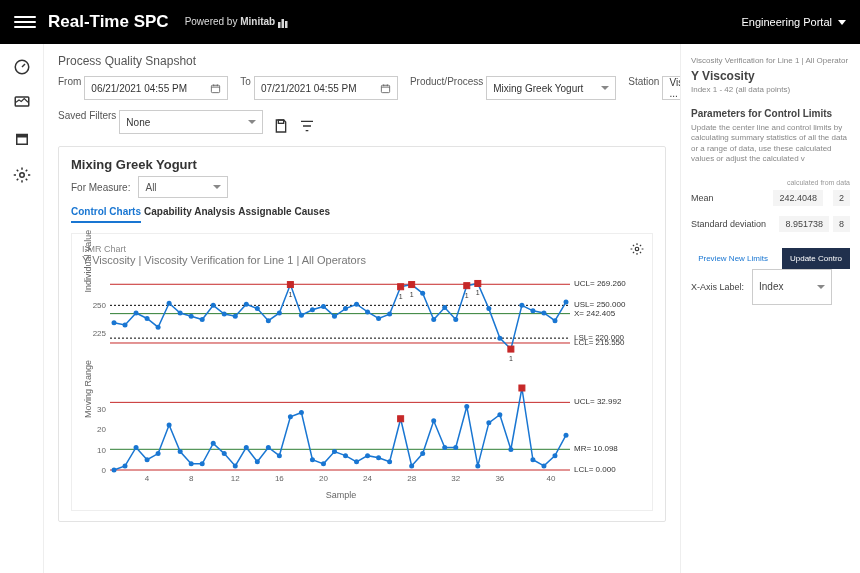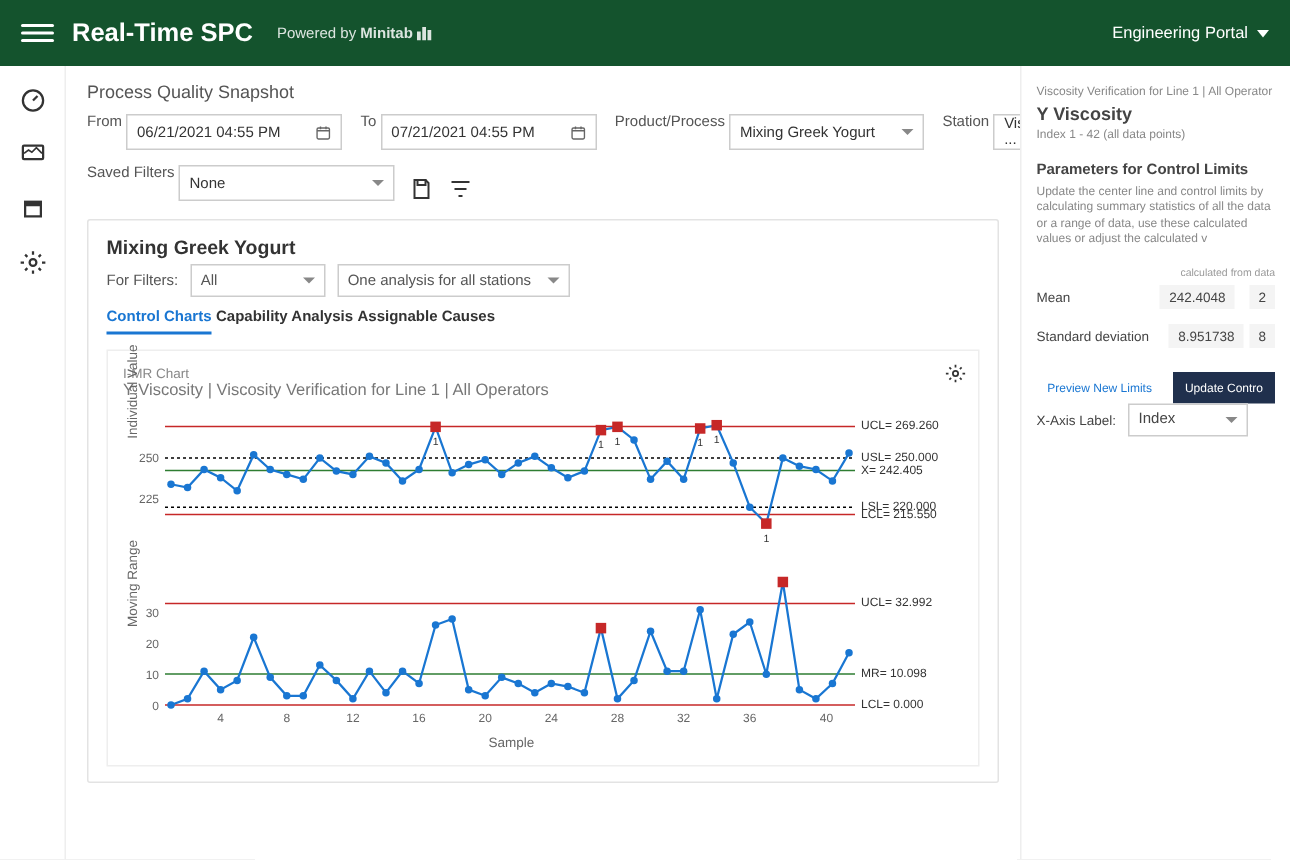--- a/index.html
+++ b/index.html
@@ -1,18 +1,18 @@
 <!DOCTYPE html>
 <html><head>
 <meta charset="utf-8">
 <style>
 *{box-sizing:border-box;margin:0;padding:0;font-family:-apple-system,BlinkMacSystemFont,"Segoe UI",Arial,sans-serif}
 body{background:#d9dadb;display:flex;justify-content:center;align-items:center;min-height:100vh}
 .app{width:860px;height:573px;background:#fff;display:flex;flex-direction:column;overflow:hidden}
-.topbar{background:#14532d;color:#fff;height:44px;display:flex;align-items:center;padding:0 14px;justify-content:space-between}
+.topbar{background:#000000;color:#fff;height:44px;display:flex;align-items:center;padding:0 14px;justify-content:space-between}
 .topbar-left{display:flex;align-items:center;gap:12px}
 .hamburger{width:22px;height:22px;display:flex;flex-direction:column;justify-content:center;gap:3px;cursor:pointer}
 .hamburger span{height:2px;background:#fff;border-radius:1px}
 .app-title{font-size:17px;font-weight:600}
 .powered{font-size:10px;opacity:.85;margin-left:4px}
 .minitab-logo{font-weight:600;font-size:10px}
 .topbar-right{font-size:11px;display:flex;align-items:center;gap:6px;cursor:pointer}
 .caret-down{width:0;height:0;border-left:4px solid transparent;border-right:4px solid transparent;border-top:5px solid #fff}
 .body{flex:1;display:flex;overflow:hidden}
 .sidebar{width:44px;background:#fff;border-right:1px solid #eee;display:flex;flex-direction:column;align-items:center;padding-top:14px;gap:18px}
@@ -62,21 +62,21 @@
 .rpanel h4{font-size:10px;font-weight:700;margin-bottom:4px}
 .rpanel .desc{font-size:8px;color:#888;line-height:1.3;margin-bottom:14px}
 .stat-row{display:flex;justify-content:space-between;align-items:center;margin-bottom:10px;font-size:9px}
 .stat-row .val{background:#f4f4f4;padding:3px 6px;font-size:9px}
 .col-head{font-size:7px;color:#999;text-align:right;margin-bottom:4px}
 .btn-row{display:flex;gap:6px;margin-top:16px;justify-content:flex-end}
 .btn{font-size:8px;padding:6px 8px;cursor:pointer;white-space:nowrap}
 .btn.ghost{color:#1976d2;background:transparent;border:none}
 .btn.primary{background:#20304d;color:#fff;border:none}
 .axis-row{display:flex;align-items:center;gap:8px;font-size:9px}
-.axis-row .input{width:80px;height:22px}
+.axis-row .input{width:80px;height:36px}
 .ooc-label{font-size:7px;fill:#333}
 </style>
 </head>
 <body>
 
 <div class="app">
   <div class="topbar">
     <div class="topbar-left">
       <div class="hamburger">
           <span></span>
@@ -173,27 +173,23 @@
             <rect x="8" y="3" width="8" height="5" fill="none" stroke="currentColor" stroke-width="2"></rect>
           </svg>
         <svg class="icon-btn" viewBox="0 0 24 24">
             <path d="M3 5h18M6 12h12M10 19h4" stroke="currentColor" stroke-width="2"></path>
           </svg>
       </div>
 
       <div class="card">
         <div class="card-title">Mixing Greek Yogurt</div>
         <div class="measure-row">
-          <span>For Filters:</span>
+          <span>For Measure:</span>
           <div class="input" style="width:90px">
             <span>All</span>
-            <span class="dd-caret"></span>
-          </div>
-          <div class="input" style="width:155px">
-            <span>One analysis for all stations</span>
             <span class="dd-caret"></span>
           </div>
         </div>
 
         <div class="tabs">
           <div class="tab active">Control Charts</div>
           <div class="tab">Capability Analysis</div>
           <div class="tab">Assignable Causes</div>
         </div>
 

